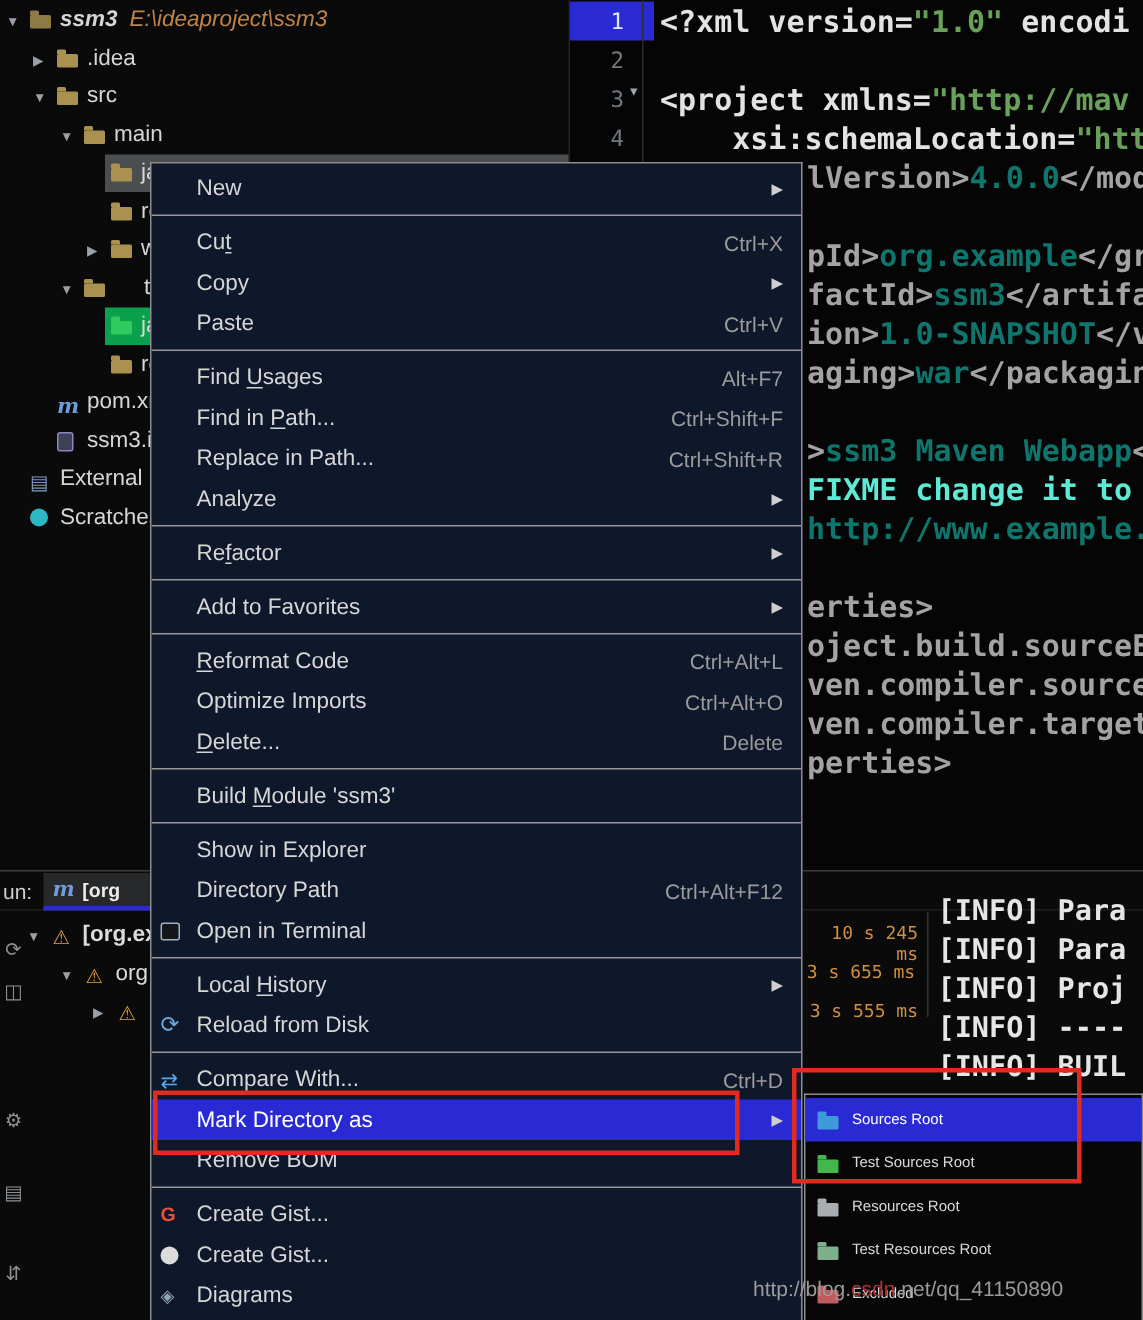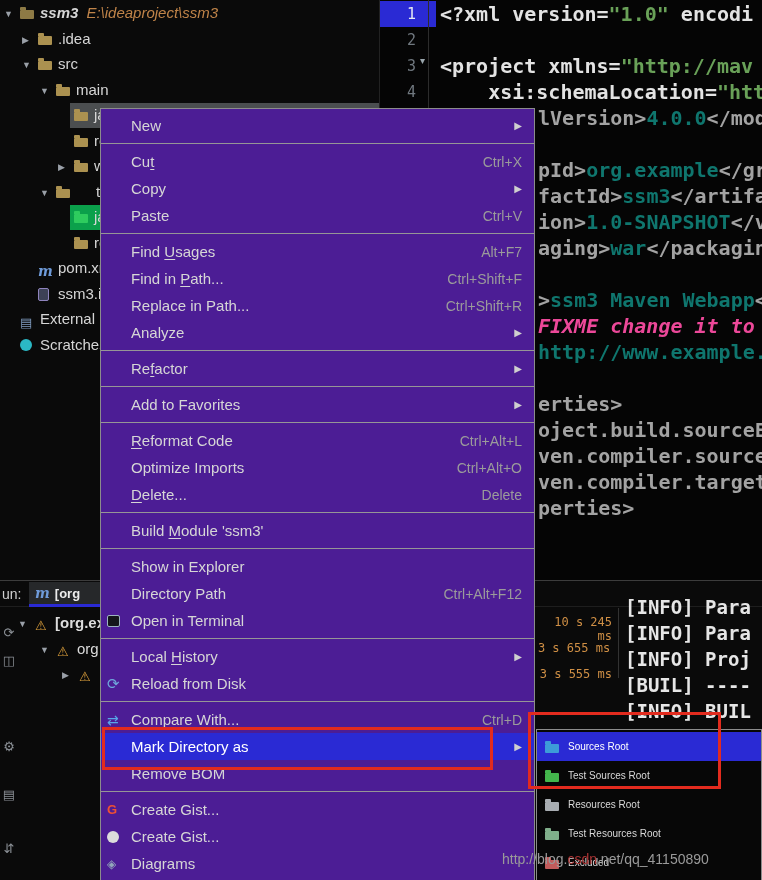--- a/index.html
+++ b/index.html
@@ -38,41 +38,41 @@
   .gutter-hl{position:absolute;left:0;top:1px;width:56px;height:26px;background:#2a2ad4;z-index:0}
   .gutter-num{position:absolute;width:36px;text-align:right;font:15px "DejaVu Sans Mono",monospace;color:#70787f;line-height:26px;z-index:1}
   .gutter-num.active{color:#e4e9f2}
   .gutter-line{position:absolute;left:48px;top:0;width:1px;height:580px;background:#2c2c2c}
   .fold{position:absolute;left:40px;top:55px;font-size:10px;color:#9aa6ad;z-index:1}
   .code-line{position:absolute;white-space:pre;font-family:"DejaVu Sans Mono",monospace;font-weight:bold;font-size:20px;line-height:26px;height:26px;z-index:1}
   .seg-bright{color:#e3e3e3}
   .seg-tag{color:#a3a3a3}
   .seg-str{color:#69a158}
   .seg-plain{color:#0f766e}
-  .seg-todo{color:#ec4899;font-style:italic}
+  .seg-todo{color:#5eead4;}
 
   
   .bottom-panel{position:absolute;left:0;top:580px;width:762px;height:300px;background:#0a0a0a;border-top:1px solid #3c3c3c}
   .bp-header{position:absolute;left:0;top:0;width:100%;height:26px;border-bottom:1px solid #1e1e1e}
   .run-label{position:absolute;left:2px;top:5px;font-size:14px;color:#cfcfcf}
   .run-tab{position:absolute;left:29px;top:1px;height:25px;width:73px;background:#26282a;border-bottom:3px solid #2a2ad4;display:flex;align-items:center;gap:5px;padding:0 6px;color:#ececec;font-size:13px;font-weight:bold}
   .bp-icon{position:absolute;left:1px;width:16px;text-align:center;font-size:13px;color:#8b9096}
   .run-row{position:absolute;left:0;width:540px;height:25px;font-size:15px;color:#dcdcdc;white-space:nowrap}
   .run-row .chevron{position:absolute;top:8px;font-size:9px;color:#9aa0a8}
   .run-row .t-icon{position:absolute;top:5px}
   .run-row .t-label{position:absolute;top:3px}
 
   
   .console{position:absolute;left:536px;top:582px;width:226px;height:298px;overflow:hidden;z-index:5}
   .con-line{position:absolute;left:89px;white-space:pre;font-family:"DejaVu Sans Mono",monospace;font-weight:bold;font-size:19px;line-height:26px;color:#e6e6e6}
   .con-time{position:absolute;left:0;width:76px;text-align:right;font-family:"DejaVu Sans Mono",monospace;font-size:12px;color:#cf8f45}
   .con-div{position:absolute;left:82px;top:26px;width:1px;height:70px;background:#323232}
 
   
-  .context-menu{position:absolute;left:100px;top:108px;width:435px;height:772px;background:#4c1d95;border:1px solid #8c8c8c;border-bottom:none;padding-top:3px;z-index:20;overflow:hidden}
+  .context-menu{position:absolute;left:100px;top:108px;width:435px;height:772px;background:#0f172a;border:1px solid #8c8c8c;border-bottom:none;padding-top:3px;z-index:20;overflow:hidden}
   .menu-item{height:27px;display:flex;align-items:center;padding:0 12px 0 6px;color:#d6d6d6;font-size:15px;white-space:nowrap}
   .menu-item.selected{background:#2a2ad4;color:#fff}
   .mi-icon{width:24px;display:flex;align-items:center;justify-content:flex-start;flex:0 0 24px}
   .mi-label u{text-underline-offset:2px}
   .mi-short{margin-left:auto;color:#9b9b9b;font-size:14px}
   .mi-arrow{margin-left:auto;font-size:10px;color:#cfcfcf}
   .menu-sep{height:1px;background:#969696;margin:4px 0}
 
   
   .submenu{position:absolute;left:536px;top:729px;width:226px;height:151px;background:#070707;border:1px solid #8c8c8c;border-bottom:none;padding-top:2px;z-index:25;overflow:hidden}
@@ -242,21 +242,21 @@
           <span class="t-label" style="left: 99px;"></span>
         </div>
       </div>
   </div>
 
   <div class="console" id="console">
     <div class="con-div"></div>
   <div class="con-line" style="top: 12px;">[INFO] Para</div>
       <div class="con-line" style="top: 38px;">[INFO] Para</div>
       <div class="con-line" style="top: 64px;">[INFO] Proj</div>
-      <div class="con-line" style="top: 90px;">[BUIL] ----</div>
+      <div class="con-line" style="top: 90px;">[INFO] ----</div>
       <div class="con-line" style="top: 116px;">[INFO] BUIL</div>
       <div class="con-time" style="top: 33px;">10 s 245 ms</div>
       <div class="con-time" style="top: 59px; text-align: center;">3 s 655 ms</div>
       <div class="con-time" style="top: 85px;">3 s 555 ms</div>
     </div>
 
   <div class="context-menu" id="menu">
       <div class="menu-item">
         <span class="mi-icon"></span>
         <span class="mi-label">New</span>

